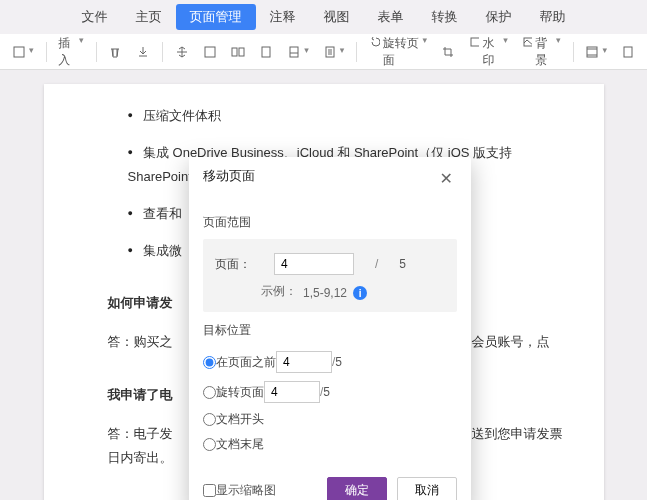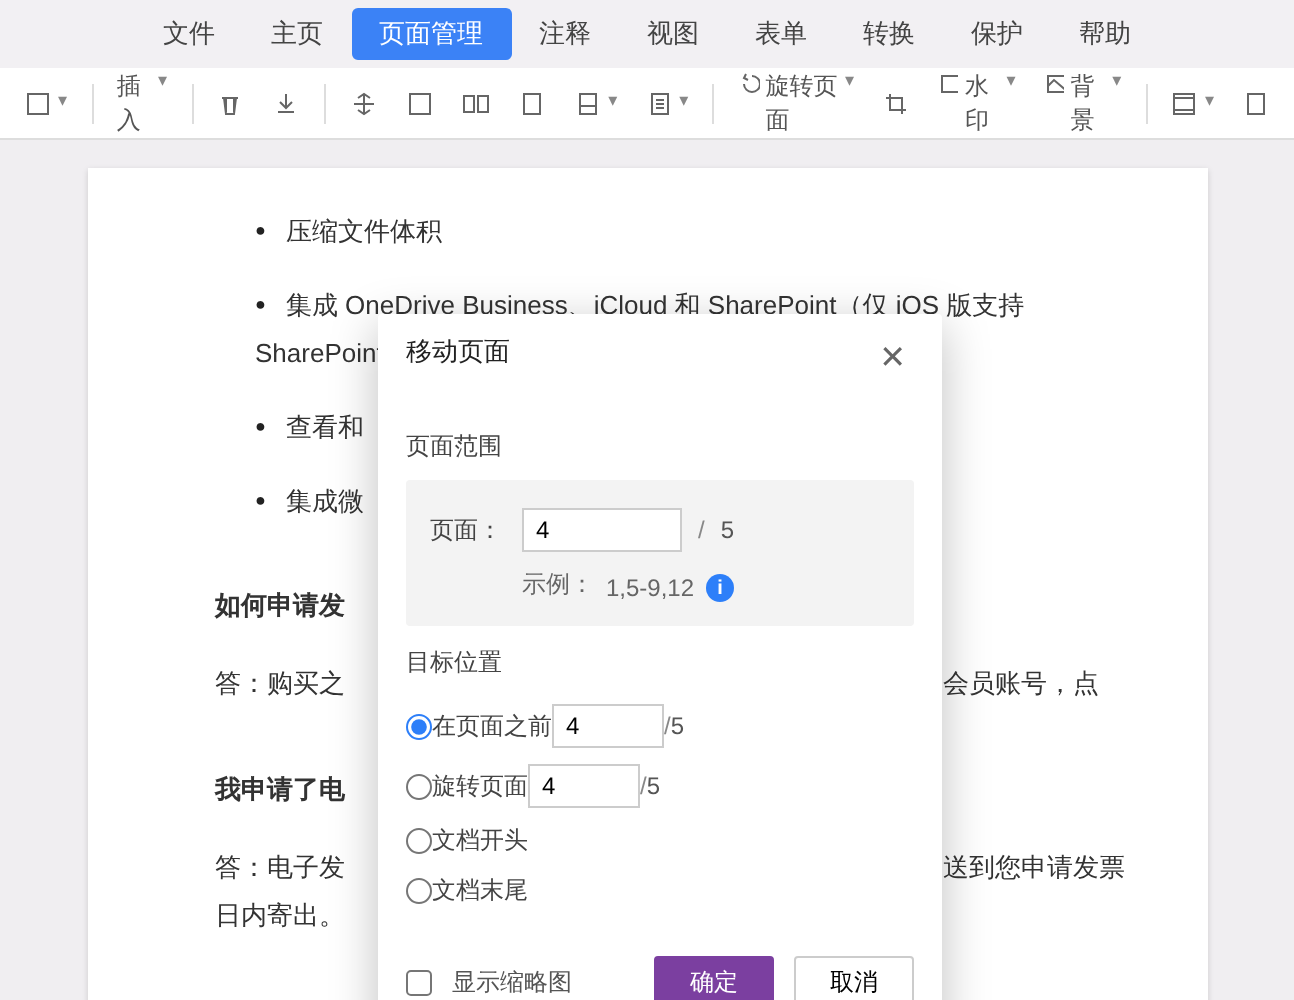--- a/index.html
+++ b/index.html
@@ -60,21 +60,21 @@
   display: flex; justify-content: space-between; align-items: flex-start;
   padding: 10px 14px 8px 14px;
 }
 .modal-title { font-size: 13px; color: #222; }
 .modal-close { font-size: 16px; color: #666; cursor: pointer; padding: 2px 4px; }
 .modal-body { padding: 6px 14px 10px 14px; font-size: 12px; color: #444; }
 .section-label { font-size: 12px; margin: 10px 0 8px 0; }
 .range-box {
   background: #f3f3f3; padding: 14px 12px 12px 12px; border-radius: 2px;
 }
-.field-row { display: flex; align-items: center; gap: 8px; margin-bottom: 8px; }
+.field-row { display: flex; align-items: center; gap: 21px; margin-bottom: 8px; }
 .field-label { width: 38px; font-size: 12px; }
 .num-input {
   width: 80px; height: 22px; border: 1px solid #ccc; padding: 2px 6px;
   font-size: 12px; background: #fff;
 }
 .slash { color: #888; }
 .total { color: #555; }
 .example-row { display: flex; align-items: flex-end; gap: 6px; font-size: 12px; color: #666; padding-left: 46px; }
 .info-ico {
   width: 14px; height: 14px; border-radius: 50%;
@@ -82,21 +82,21 @@
   align-items: center; justify-content: center; font-size: 10px; font-weight: bold;
 }
 .radio-list { margin-top: 8px; }
 .radio-row { display: flex; align-items: center; gap: 0; padding: 4px 0; font-size: 12px; }
 .radio-row input[type=radio] { accent-color: #2d7ff9; }
 .radio-row .num-input { width: 56px; }
 .modal-footer {
   display: flex; align-items: center; padding: 10px 14px 14px 14px;
   gap: 10px;
 }
-.chk-row { display: flex; align-items: center; gap: 10px; font-size: 12px; color: #555; flex: 1; }
+.chk-row { display: flex; align-items: center; gap: 0; font-size: 12px; color: #555; flex: 1; }
 .btn {
   min-width: 60px; height: 26px; border: 1px solid #ccc; background: #fff;
   font-size: 12px; cursor: pointer; border-radius: 2px;
 }
 .btn.primary { background: #7b3fa0; color: #fff; border-color: #7b3fa0; }
 </style>
 </head>
 <body>
 
 <div class="menubar">

